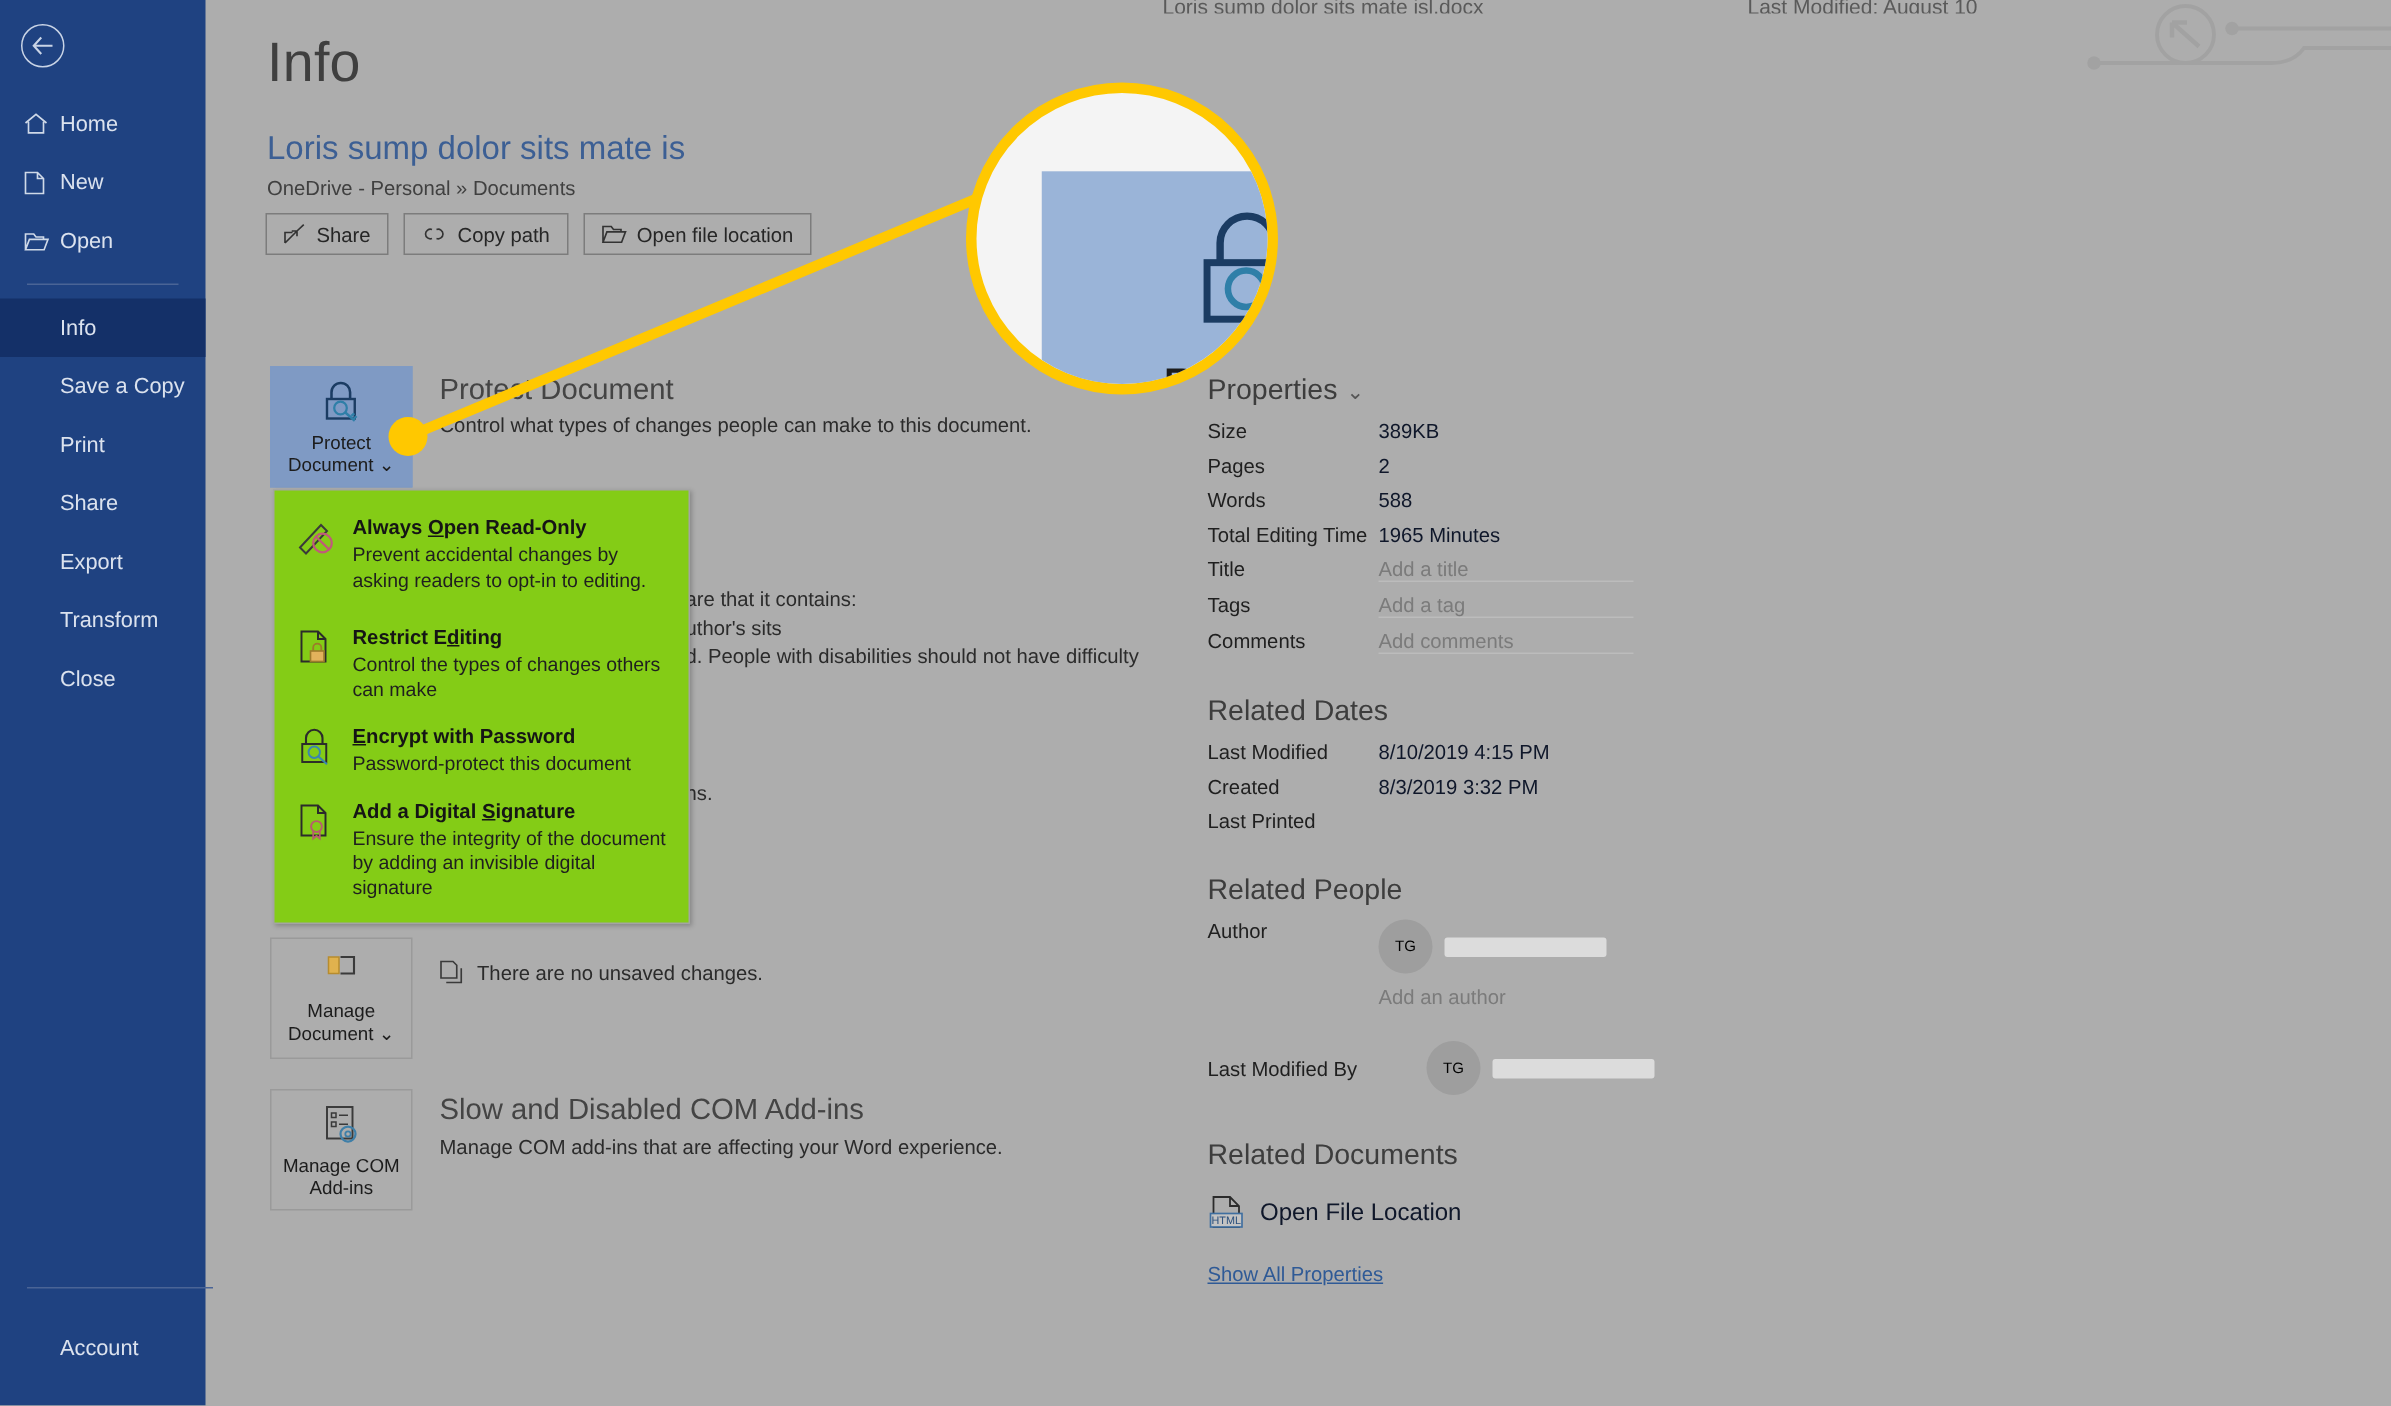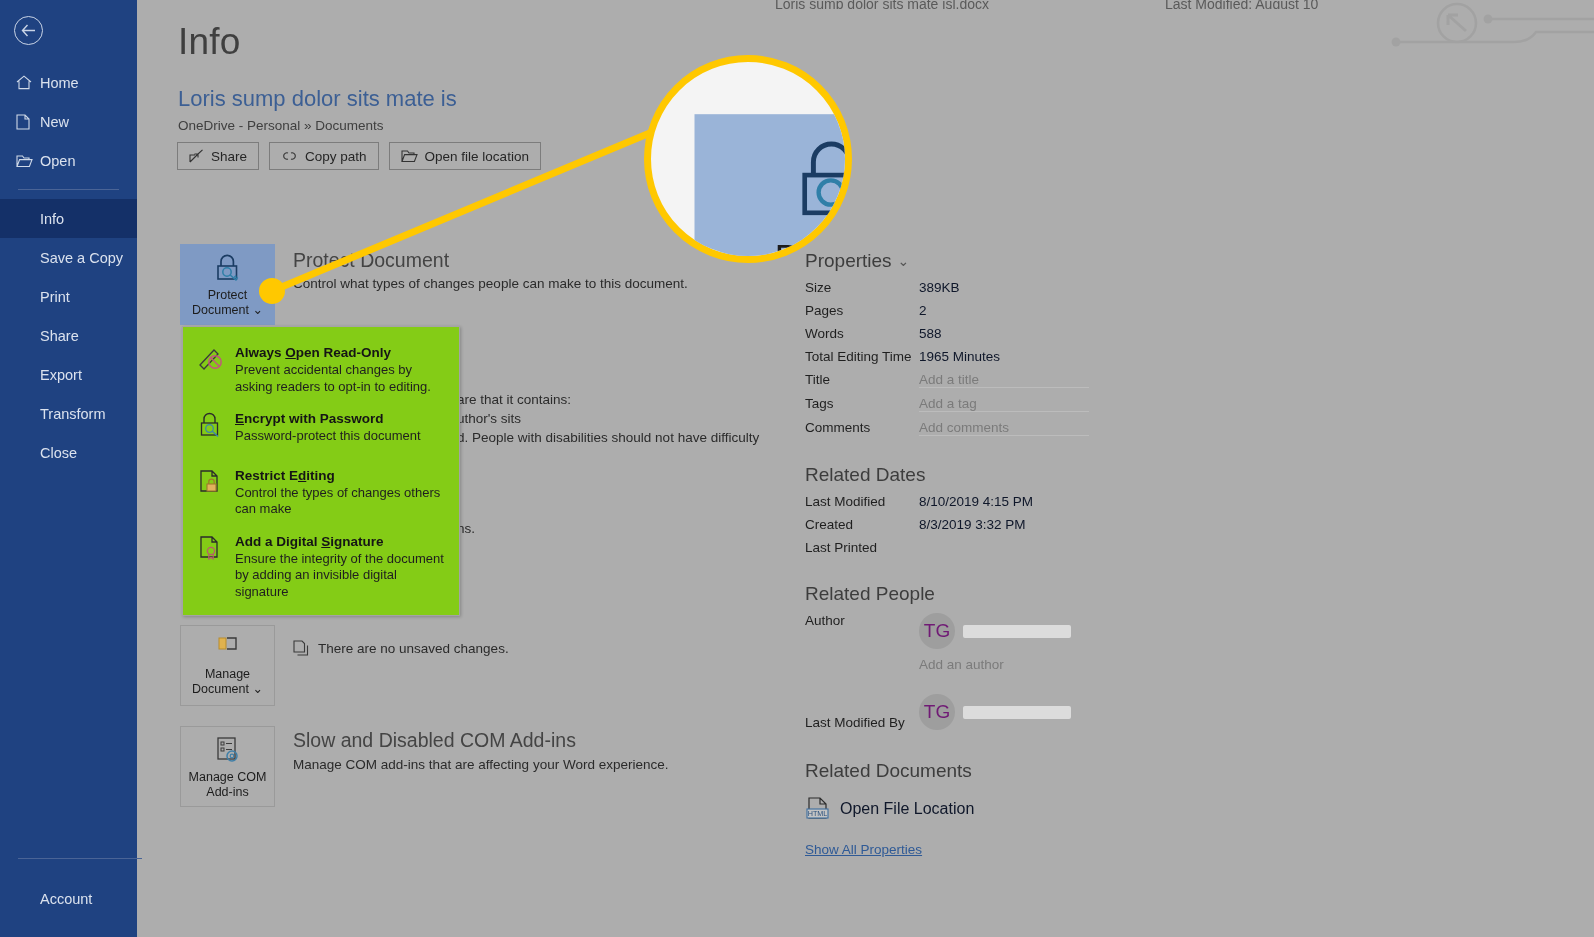--- a/index.html
+++ b/index.html
@@ -105,21 +105,21 @@
   
   .props{position:absolute;left:668px;top:0;width:330px;}
   .p-h{font-size:19px;color:#3d3d3d;display:flex;align-items:center;gap:6px;}
   .p-row{display:flex;font-size:13.5px;margin-top:8px;}
   .p-key{width:114px;color:#1f1f1f;flex:0 0 114px;}
   .p-val{color:#0f172a;}
   .p-val.ph{color:#7b7b7b;}
   .p-val.line{border-bottom:1px solid #bcbcbc;min-width:170px;}
   .avatar{
     width:36px;height:36px;border-radius:50%;background:#9e9e9e;
-    color:#701a75;font-size:19px;display:flex;align-items:center;justify-content:center;
+    color:#000000;font-size:10px;display:flex;align-items:center;justify-content:center;
   }
   .redact{height:13px;background:#dcdcdc;border-radius:2px;}
   .link{color:#2f5a96;font-size:13.5px;text-decoration:underline;cursor:pointer;}
 
   
   .callout-line{position:absolute;left:0;top:0;width:1594px;height:937px;pointer-events:none;z-index:40;}
   .magnifier{
     position:absolute;left:644px;top:55px;width:208px;height:208px;
     border-radius:50%;border:7px solid #ffc800;
     background:#f4f4f4;overflow:hidden;z-index:45;
@@ -363,21 +363,21 @@
       <span class="p-key">Author</span>
       <span style="display:flex;align-items:center;gap:8px;">
         <span class="avatar">TG</span>
         <span class="redact" style="width:108px;"></span>
       </span>
     </div>
     <div class="p-row">
       <span class="p-key"></span>
       <span class="p-val ph">Add an author</span>
     </div>
-    <div class="p-row" style="align-items:flex-end;margin-top:22px;">
+    <div class="p-row" style="align-items:center;margin-top:22px;gap:32px;">
       <span class="p-key">Last Modified By</span>
       <span style="display:flex;align-items:center;gap:8px;">
         <span class="avatar">TG</span>
         <span class="redact" style="width:108px;"></span>
       </span>
     </div>
 
     <div class="p-h" style="margin-top:30px;">Related Documents</div>
     <div style="display:flex;align-items:center;gap:9px;margin-top:14px;cursor:pointer;">
       <svg width="26" height="26" viewBox="0 0 26 26">
@@ -399,49 +399,49 @@
     <span class="mi-ico">
       <svg width="30" height="28" viewBox="0 0 30 28">
         <path d="M3 20 L17 5 L21 9 L7 24 Z M3 20 L7 24" stroke="#3a3a3a" stroke-width="1.3" fill="none"></path>
         <circle cx="18" cy="17" r="6.2" stroke="#c05a7a" stroke-width="1.5" fill="none"></circle>
         <path d="M13.8 12.8 L22.2 21.2" stroke="#c05a7a" stroke-width="1.5"></path>
       </svg>
     </span>
     <span class="mi-txt">
       <span class="mi-title"><span>Always </span><u>O</u><span>pen Read-Only</span></span>
       <span class="mi-desc" style="display:block;">Prevent accidental changes by asking readers to opt-in to editing.</span>
+    </span>
+  </div>
+
+  <div class="mi" style="margin-top:7px;">
+    <span class="mi-ico">
+      <svg width="30" height="28" viewBox="0 0 30 28">
+        <path d="M4 3 H15 L20 8 V23 H4 Z M15 3 V8 H20" stroke="#2b2b2b" stroke-width="1.3" fill="none"></path>
+        <rect x="10" y="16" width="9" height="7" fill="#e2b25c" stroke="#9d7a2b" stroke-width="1.1"></rect>
+        <path d="M11.8 16 V13.8 A2.7 2.7 0 0 1 17.2 13.8 V16" stroke="#9d7a2b" stroke-width="1.2" fill="none"></path>
+      </svg>
+    </span>
+    <span class="mi-txt">
+      <span class="mi-title"><span>Restrict E</span><u>d</u><span>iting</span></span>
+      <span class="mi-desc" style="display:block;">Control the types of changes others can make</span>
     </span>
   </div>
 
   <div class="mi">
     <span class="mi-ico">
       <svg width="30" height="28" viewBox="0 0 30 28">
         <path d="M7 12 V8 A5.5 5.5 0 0 1 18 8 V12" stroke="#2b2b2b" stroke-width="1.4" fill="none"></path>
         <rect x="4.5" y="12" width="16" height="12" stroke="#2b2b2b" stroke-width="1.3" fill="none"></rect>
         <circle cx="12.5" cy="17.5" r="3.8" stroke="#3b86ad" stroke-width="1.3" fill="none"></circle>
         <path d="M15.3 20.3 L21 25.5" stroke="#3b86ad" stroke-width="1.4"></path>
       </svg>
     </span>
     <span class="mi-txt">
       <span class="mi-title"><span></span><u>E</u><span>ncrypt with Password</span></span>
       <span class="mi-desc" style="display:block;">Password-protect this document</span>
-    </span>
-  </div>
-
-  <div class="mi" style="margin-top:7px;">
-    <span class="mi-ico">
-      <svg width="30" height="28" viewBox="0 0 30 28">
-        <path d="M4 3 H15 L20 8 V23 H4 Z M15 3 V8 H20" stroke="#2b2b2b" stroke-width="1.3" fill="none"></path>
-        <rect x="10" y="16" width="9" height="7" fill="#e2b25c" stroke="#9d7a2b" stroke-width="1.1"></rect>
-        <path d="M11.8 16 V13.8 A2.7 2.7 0 0 1 17.2 13.8 V16" stroke="#9d7a2b" stroke-width="1.2" fill="none"></path>
-      </svg>
-    </span>
-    <span class="mi-txt">
-      <span class="mi-title"><span>Restrict E</span><u>d</u><span>iting</span></span>
-      <span class="mi-desc" style="display:block;">Control the types of changes others can make</span>
     </span>
   </div>
 
   <div class="mi">
     <span class="mi-ico">
       <svg width="30" height="28" viewBox="0 0 30 28">
         <path d="M4 3 H15 L20 8 V23 H4 Z M15 3 V8 H20" stroke="#2b2b2b" stroke-width="1.3" fill="none"></path>
         <circle cx="14" cy="17" r="3.6" stroke="#b85c6e" stroke-width="1.3" fill="none"></circle>
         <path d="M11.8 19.8 L11.8 25 L14 23.2 L16.2 25 L16.2 19.8" stroke="#b85c6e" stroke-width="1.2" fill="none"></path>
       </svg>

